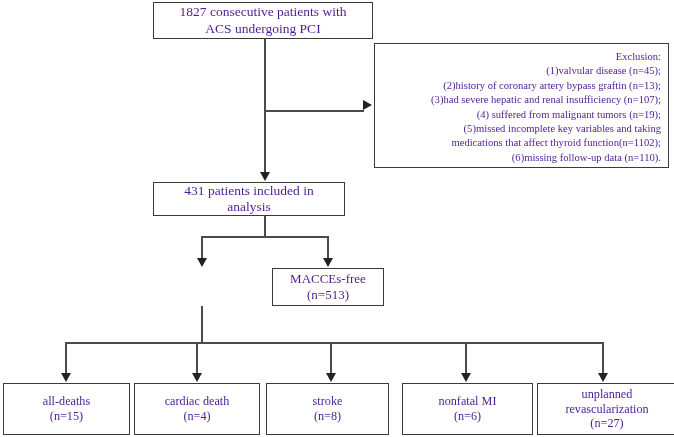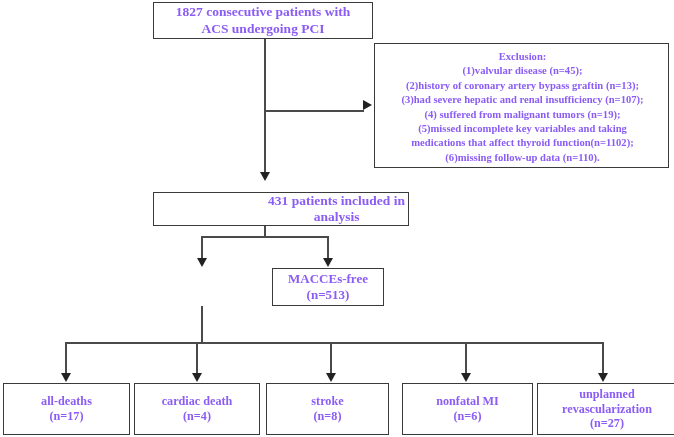--- a/index.html
+++ b/index.html
@@ -17,22 +17,22 @@
   }
   .box {
     position: absolute;
     box-sizing: border-box;
     border: 1.3px solid #3a3a3a;
     background: #ffffff;
     display: flex;
     align-items: center;
     justify-content: center;
     text-align: center;
-    font-weight: bold;
-    color: #8b5cf6;
+    font-weight: normal;
+    color: #4c1d95;
     line-height: 1.22;
     z-index: 3;
   }
   .box .txt {
     display: block;
     white-space: pre-line;
     padding: 0 3px;
   }
 
   
@@ -40,24 +40,24 @@
 
   
   #box-exclusion {
     left: 374px; top: 43px; width: 295px; height: 125px;
     display: block;
     padding: 6px 7px 0 9px;
     font-size: 10.6px;
     text-align: left;
     line-height: 1.36;
   }
-  #box-exclusion .txt { white-space: pre-line; text-align: center; padding: 0; }
+  #box-exclusion .txt { white-space: pre-line; text-align: right; padding: 0; }
 
   
-  #box-included { left: 153px; top: 192px; width: 256px; height: 34px; font-size: 13.5px; justify-content: flex-end; }
+  #box-included { left: 153px; top: 182px; width: 192px; height: 34px; font-size: 13.5px; }
 
   
   #box-macces      { left: 148px; top: 268px; width: 108px; height: 38px; font-size: 13px; }
   #box-macces-free { left: 272px; top: 268px; width: 112px; height: 38px; font-size: 13px; }
 
   
   .outcome { top: 383px; height: 52px; font-size: 12.2px; }
   #box-outcome-0 { left: 3px;   width: 127px; }
   #box-outcome-1 { left: 134px; width: 126px; }
   #box-outcome-2 { left: 266px; width: 123px; }
@@ -147,21 +147,21 @@
   </div>
 
 
   <div class="box" id="box-macces-free">
     <span class="txt">MACCEs-free
 (n=513)</span>
   </div>
 
   <div class="box outcome" id="box-outcome-0">
     <span class="txt">all-deaths
-(n=17)</span>
+(n=15)</span>
   </div>
 
   <div class="box outcome" id="box-outcome-1">
     <span class="txt">cardiac death
 (n=4)</span>
   </div>
 
   <div class="box outcome" id="box-outcome-2">
     <span class="txt">stroke
 (n=8)</span>

